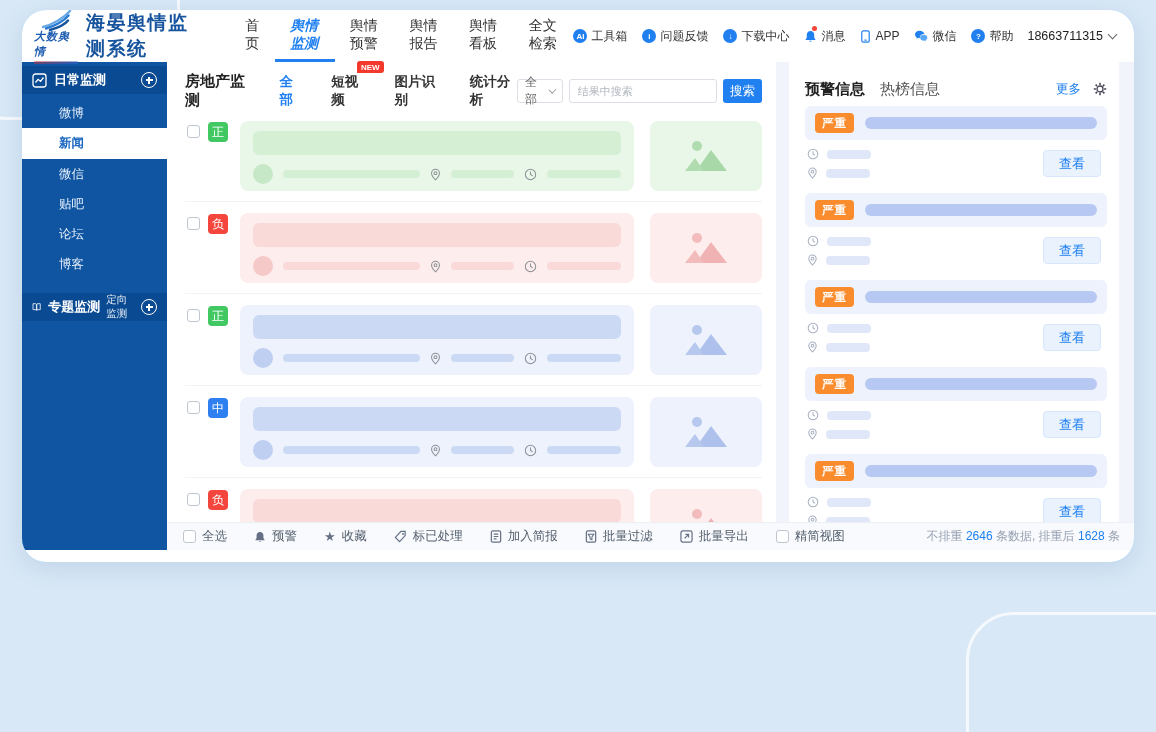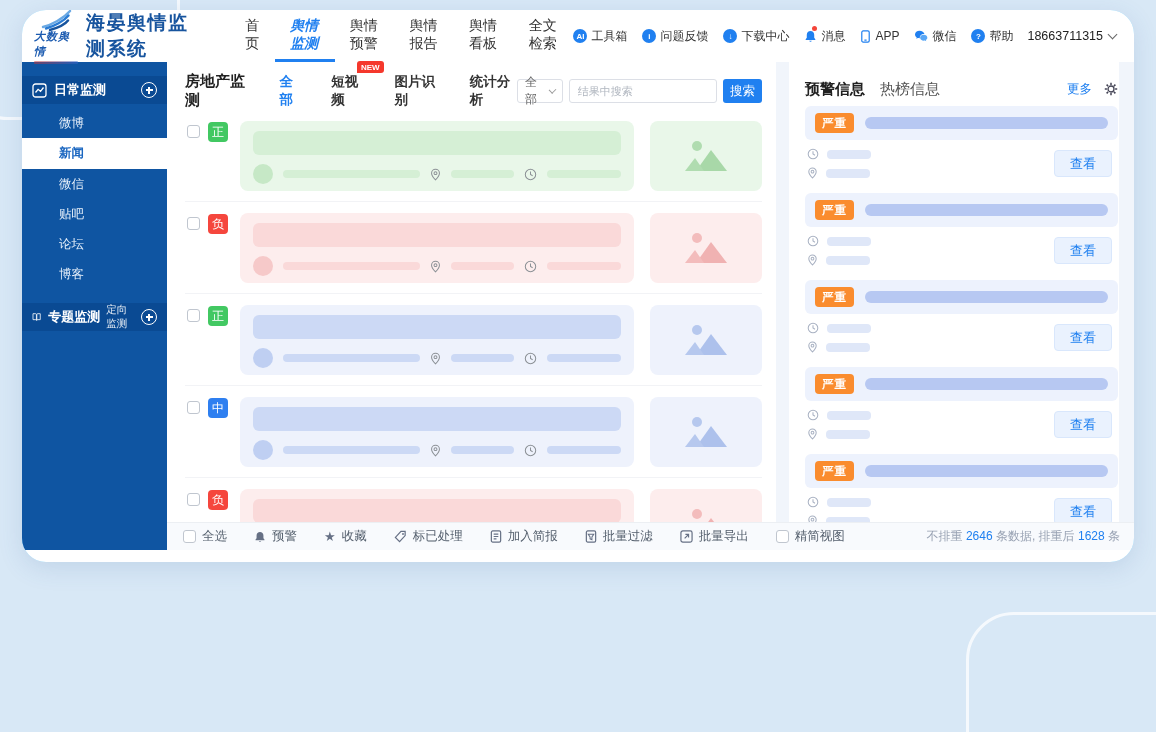--- a/index.html
+++ b/index.html
@@ -35,21 +35,21 @@
            display:inline-flex; align-items:center; justify-content:center; }
   .reddot { position:absolute; left:8px; top:-2px; width:5px; height:5px; border-radius:50%; background:#f4453a; }
   .account { margin-left:14px; display:flex; align-items:center; gap:6px; font-size:12.5px; color:#222; cursor:pointer; }
   .caret { width:7px; height:7px; border-right:1.5px solid #666; border-bottom:1.5px solid #666; transform:rotate(45deg); margin-top:-4px; }
 
   
   .lower { flex:1; display:flex; min-height:0; }
   .bottom-strip { flex:0 0 12px; background:#fff; }
 
   
-  .sidebar { width:145px; flex:0 0 145px; background:#0f55a2; color:#fff; padding-top:14px; }
+  .sidebar { width:145px; flex:0 0 145px; background:#0f55a2; color:#fff; padding-top:4px; }
   .side-head { height:28px; background:#0a4a93; display:flex; align-items:center; gap:7px; padding:0 10px; font-size:13px; font-weight:bold; }
   .side-head .sh-title { flex:0 0 auto; }
   .side-head .sh-sub { font-size:10.5px; font-weight:normal; opacity:.9; margin-left:-1px; }
   .plus { margin-left:auto; width:16px; height:16px; border:1.2px solid #fff; border-radius:50%; position:relative; cursor:pointer; flex:0 0 16px;}
   .plus::before,.plus::after{ content:""; position:absolute; background:#fff; }
   .plus::before{ left:3.5px; top:6.4px; width:7px; height:1.2px; }
   .plus::after{ left:6.4px; top:3.5px; width:1.2px; height:7px; }
   .side-items { margin:4px 0 14px; }
   .side-item { height:30px; line-height:30px; padding-left:37px; font-size:12.5px; color:#e8f1fb; cursor:pointer; }
   .side-item.active { background:#fff; color:#1a66c0; font-weight:bold; height:31px; line-height:31px; }
@@ -111,21 +111,21 @@
   .row.blue .title-bar, .row.blue .bar { background:#ccd9f5; }
   .row.blue .avatar { background:#bfcff2; }
   .row.blue .thumb { background:#eef2fc; }
   .row.blue .i1 { fill:#b6c8ee; } .row.blue .i2 { fill:#adc1ec; }
 
   
   .gutter { flex:0 0 13px; background:#f1f5fb; }
   .scrollcol { flex:0 0 15px; background:#f1f5fb; }
 
   
-  .alerts { flex:0 0 330px; background:#fff; padding:10px 1px 0 16px; overflow:hidden; }
+  .alerts { flex:0 0 330px; background:#fff; padding:10px 12px 0 16px; overflow:hidden; }
   .alerts-head { height:34px; display:flex; align-items:center; }
   .alerts-title { font-size:15px; font-weight:bold; color:#222; cursor:pointer; }
   .alerts-sub { font-size:15px; color:#555; margin-left:15px; cursor:pointer; }
   .more-link { margin-left:auto; font-size:12.5px; color:#2080f0; cursor:pointer; }
   .gear { margin-left:12px; cursor:pointer; display:flex; }
   .acard { margin-bottom:14px; }
   .acard-head { height:34px; background:#edf2fd; border-radius:6px; display:flex; align-items:center; gap:11px; padding:0 10px; }
   .sev { background:#fa8c2e; color:#fff; font-size:11.5px; font-weight:bold; padding:2.5px 7px; border-radius:4px; letter-spacing:1px; }
   .apill { flex:1; height:12px; border-radius:6px; background:#b7c8f2; }
   .acard-body { display:flex; align-items:center; margin-top:8px; padding:0 2px; }

